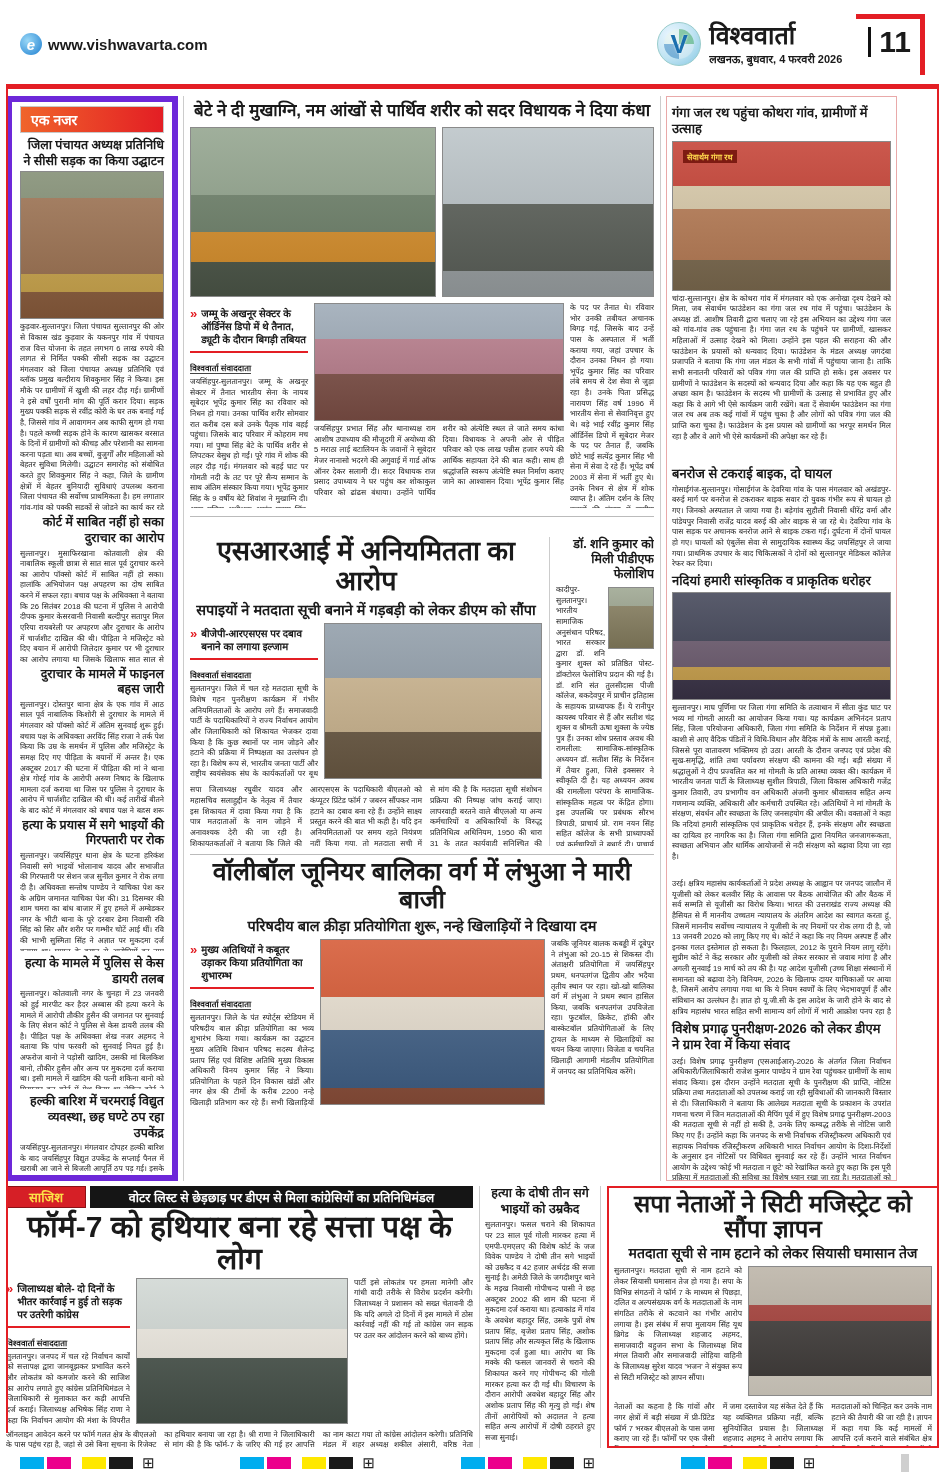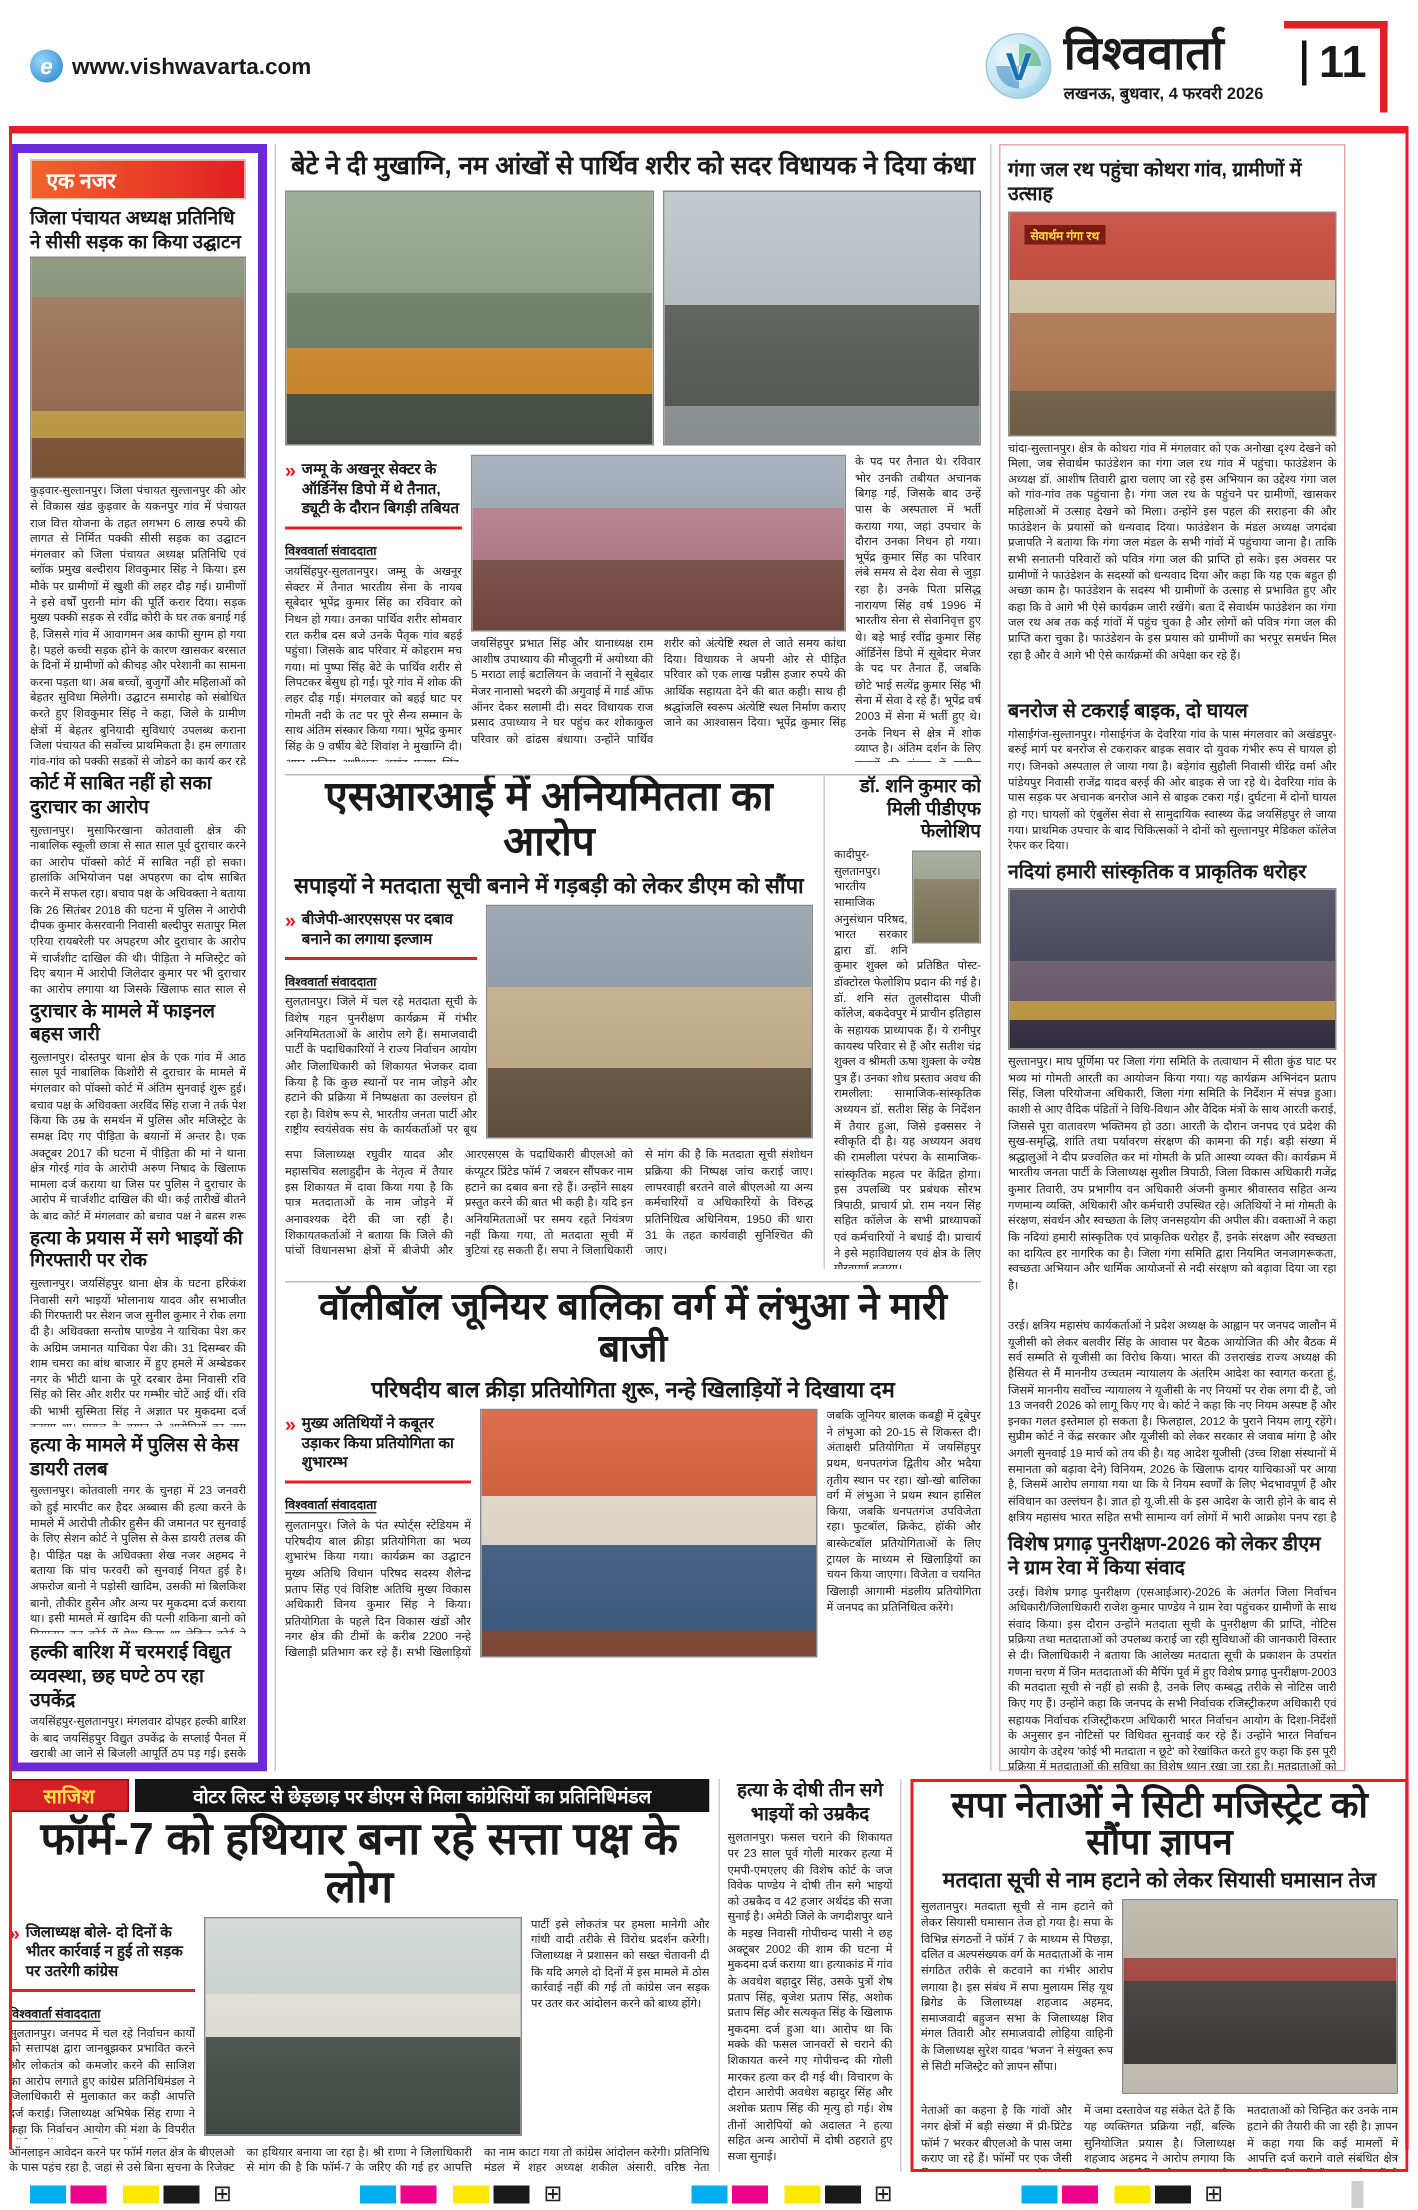--- a/index.html
+++ b/index.html
@@ -12,36 +12,36 @@
   
   .hdr { height:84px; display:flex; align-items:center; justify-content:space-between; padding:6px 14px 2px; }
   .hdr-url { display:flex; align-items:center; gap:6px; font-weight:bold; font-size:15px; }
   .ie-icon { width:22px; height:22px; border-radius:50%; background:radial-gradient(circle at 35% 35%, #9ad8f7, #1e7fd0); color:#fff; font-weight:bold; display:flex; align-items:center; justify-content:center; font-size:15px; font-style:italic; }
   .hdr-mid { font-size:30px; font-weight:bold; letter-spacing:0; transform:translateX(-10px); }
   .hdr-right { display:flex; align-items:center; gap:14px; }
   .brand-wrap { display:flex; align-items:center; gap:8px; }
   .logo { width:44px; height:44px; border-radius:50%; background:radial-gradient(circle at 30% 30%, #eaf6ff, #bfe3f2 55%, #7fc4e2); border:1px solid #9cc; position:relative; display:flex; align-items:center; justify-content:center; }
   .logo::before { content:""; position:absolute; inset:6px; border-radius:50%; background:conic-gradient(#3aa457 0 90deg, #dfeef5 90deg 180deg, #2d7dbb 180deg 270deg, #e8f4ea 270deg); opacity:.5; }
   .logo-v { position:relative; color:#1b6fae; font-size:26px; font-weight:bold; text-shadow:0 0 2px #fff; }
-  .brand-txt .b-name { font-size:31px; font-weight:bold; line-height:1; }
+  .brand-txt .b-name { font-size:25px; font-weight:bold; line-height:1; }
   .brand-txt .b-date { font-size:11px; font-weight:bold; margin-top:3px; }
   .pageno-box { border-top:5px solid #e31e24; border-right:5px solid #e31e24; padding:8px 9px 18px 12px; }
   .pageno { font-size:30px; font-weight:bold; border-left:3px solid #111; padding-left:8px; line-height:1; }
   .redline { height:5px; background:#e31e24; margin-bottom:4px; }
 
   
   .content { display:flex; gap:5px; height:1088px; overflow:hidden; padding-top:3px; }
   .col-left { width:172px; flex:none; border:6px solid #6d28d9; padding:4px 8px; overflow:hidden; }
   .col-mid  { width:478px; flex:none; border-left:1px solid #ccc; border-right:1px solid #ccc; padding:2px 6px; overflow:hidden; }
   .col-right{ width:231px; flex:none; border:1px solid #e9a9a9; padding:4px 5px; overflow:hidden; }
 
   .body { font-size:7.6px; line-height:1.4; text-align:justify; color:#222; }
   .cols2 { column-count:2; column-gap:7px; }
   .cols3 { column-count:3; column-gap:8px; }
-  .t-sm { font-weight:bold; font-size:12.5px; line-height:1.25; margin:5px 0 2px; }
+  .t-sm { font-weight:bold; font-size:12.5px; line-height:1.25; margin:5px 0 2px;text-align:right; }
   .kicker { display:flex; gap:4px; font-weight:bold; font-size:10px; line-height:1.3; border-bottom:2px solid #e31e24; padding-bottom:5px; margin:4px 0; }
   .kicker .mark { color:#e31e24; font-size:13px; line-height:1; }
   .byline { font-weight:bold; font-size:8.3px; border-bottom:1px solid #444; display:inline-block; margin:1px 0 3px; }
 
   .ph { border:1px solid #8a8a8a; background:#b6ad9e; position:relative; overflow:hidden; }
   .ph::after { content:""; position:absolute; inset:0; background:linear-gradient(180deg, rgba(255,255,255,.15), rgba(0,0,0,.12)); }
   .ph-ccroad { background:linear-gradient(180deg,#7e8a6f 0 18%, #9a6f4e 18% 70%, #caa44a 70% 82%, #8a5c3c 82%); }
   .ph-funeral { background:linear-gradient(180deg,#8fa18a 0 40%, #6c7f68 40% 62%, #d88f2a 62% 80%, #4c5648 80%); }
   .ph-guard { background:linear-gradient(180deg,#b9c2c6 0 45%, #5a5f58 45% 85%, #9aa0a2 85%); }
   .ph-mourn { background:linear-gradient(180deg,#9aa7b4 0 30%, #b77b8a 30% 60%, #7d4f46 60%); }
@@ -56,21 +56,21 @@
   
   .main-h1 { font-size:37px; font-weight:bold; text-align:center; line-height:1.12; margin:2px 0 4px; }
   .main-h2 { font-size:17px; font-weight:bold; text-align:center; margin-bottom:6px; }
   .photo-row { display:flex; gap:6px; }
   .main-flex { display:flex; gap:6px; margin-top:6px; }
   .mf-left { width:118px; flex:none; }
   .mf-mid { width:250px; flex:none; }
   .mf-right { flex:1; }
 
   
-  .sri-row { display:flex; gap:7px; margin-top:8px; border-top:1px solid #bbb; padding-top:0; }
+  .sri-row { display:flex; gap:7px; margin-top:8px; border-top:1px solid #bbb; padding-top:20px; }
   .sri { width:352px; flex:none; }
   .sri-h1 { font-size:27px; font-weight:bold; text-align:center; line-height:1.1; }
   .sri-h2 { font-size:14.5px; font-weight:bold; text-align:center; margin:3px 0 4px; }
   .sri-flex { display:flex; gap:6px; }
   .shani { flex:1; border-left:1px solid #ccc; padding-left:6px; }
   .shani-h { font-size:12.5px; font-weight:bold; text-align:right; line-height:1.2; margin-bottom:3px; }
   .shani-ph { float:right; width:46px; height:62px; margin:2px 0 2px 3px; }
 
   
   .volley { margin-top:8px; border-top:1px solid #bbb; padding-top:3px; }

